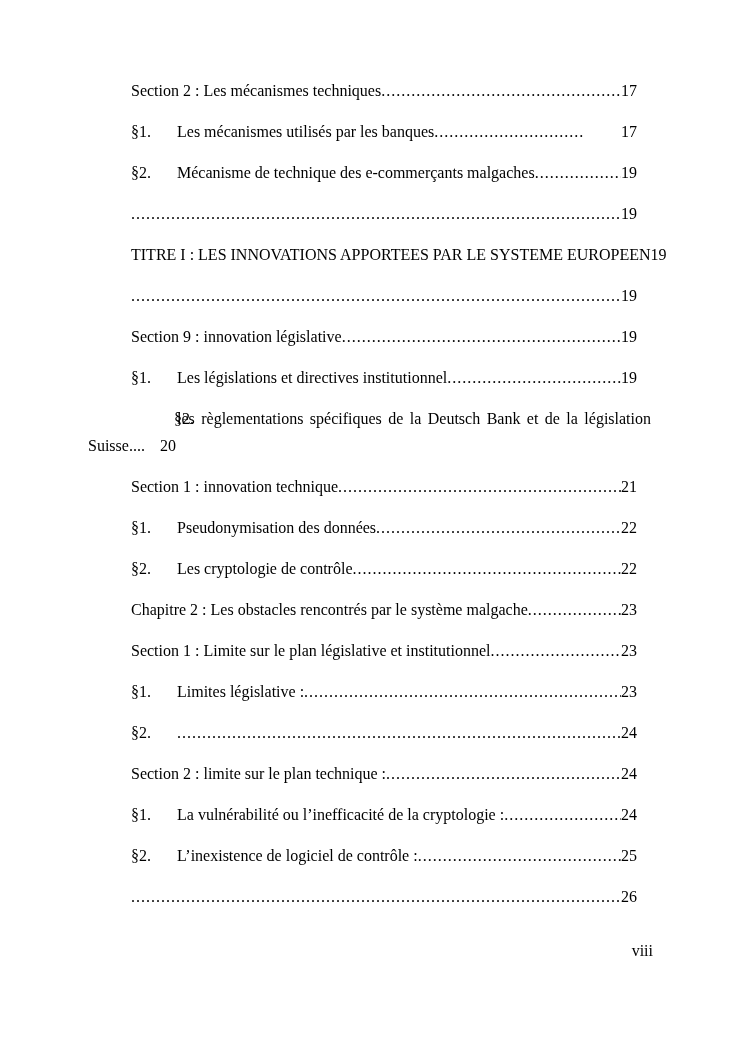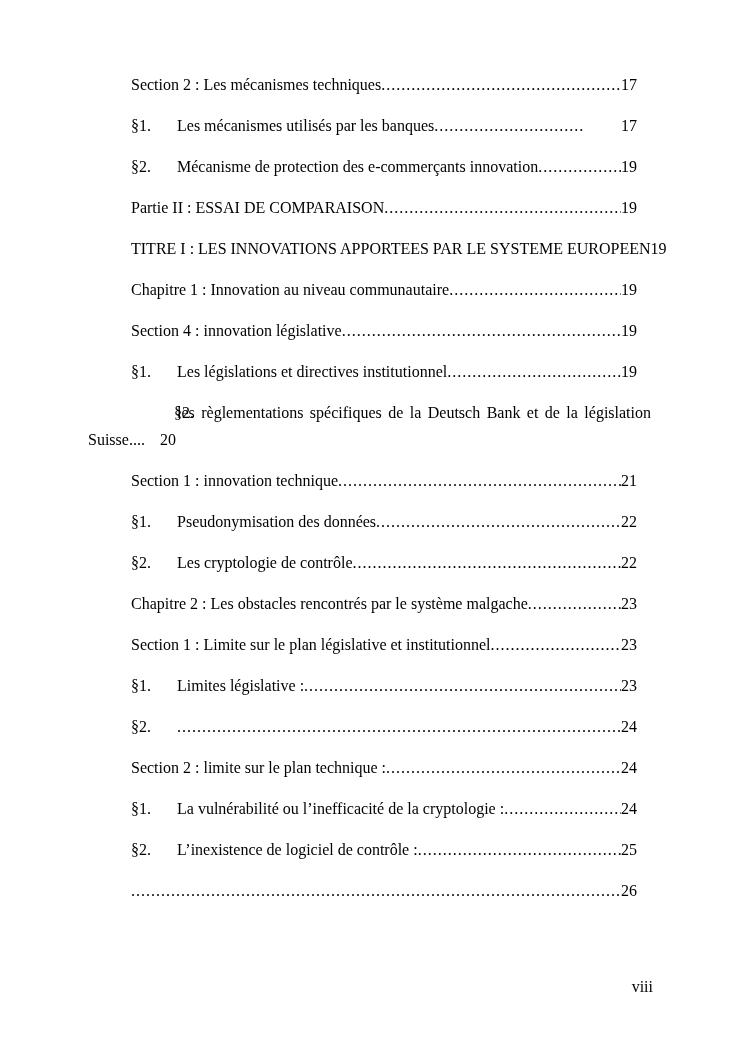--- a/index.html
+++ b/index.html
@@ -13,21 +13,21 @@
     height: 1053px;
     background: #ffffff;
     color: #000000;
     font-family: "Liberation Serif", "DejaVu Serif", serif;
     font-size: 16px;
     overflow: hidden;
   }
   .content {
     position: absolute;
     left: 88px;
-    top: 71px;
+    top: 77px;
     width: 549px;
   }
   
   .toc-line {
     display: flex;
     align-items: baseline;
     line-height: 27px;
     margin-bottom: 14px;
     padding-left: 43px;        
     white-space: nowrap;
@@ -75,21 +75,21 @@
   }
   .wrap-second {
     
   }
   .tab-sp {
     display: inline-block;
     width: 15px;
   }
   .footer {
     position: absolute;
-    top: 977px;
+    top: 941px;
     right: 92px;
     line-height: 20px;
   }
 </style>
 </head>
 <body>
 
 <div class="page">
   <div class="content">
       <div class="toc-line">
@@ -99,41 +99,39 @@
       </div>
       <div class="toc-line">
         <span class="label">§1.</span>
         <span class="title">Les mécanismes utilisés par les banques</span>
         <span class="leader-fixed">..............................</span>
         <span class="spacer"></span>
         <span class="pagenum">17</span>
       </div>
       <div class="toc-line">
         <span class="label">§2.</span>
-        <span class="title">Mécanisme de protection des e-commerçants innovation</span>
-        <span class="leader-fill">.......................................................................................................................................................</span>
-        <span class="pagenum">19</span>
-      </div>
-      <div class="toc-line">
-        <span class="title">Partie II : ESSAI DE COMPARAISON</span>
+        <span class="title">Mécanisme de technique des e-commerçants malgaches</span>
+        <span class="leader-fill">.......................................................................................................................................................</span>
+        <span class="pagenum">19</span>
+      </div>
+      <div class="toc-line">
         <span class="leader-fill">.......................................................................................................................................................</span>
         <span class="pagenum">19</span>
       </div>
       <div class="toc-line">
         <span class="title">TITRE I : LES INNOVATIONS APPORTEES PAR LE SYSTEME EUROPEEN</span>
         <span class="leader-fill">.......................................................................................................................................................</span>
         <span class="pagenum">19</span>
       </div>
       <div class="toc-line">
-        <span class="title">Chapitre 1 : Innovation au niveau communautaire</span>
-        <span class="leader-fill">.......................................................................................................................................................</span>
-        <span class="pagenum">19</span>
-      </div>
-      <div class="toc-line">
-        <span class="title">Section 4 : innovation législative</span>
+        <span class="leader-fill">.......................................................................................................................................................</span>
+        <span class="pagenum">19</span>
+      </div>
+      <div class="toc-line">
+        <span class="title">Section 9 : innovation législative</span>
         <span class="leader-fill">.......................................................................................................................................................</span>
         <span class="pagenum">19</span>
       </div>
       <div class="toc-line">
         <span class="label">§1.</span>
         <span class="title">Les législations et directives institutionnel</span>
         <span class="leader-fill">.......................................................................................................................................................</span>
         <span class="pagenum">19</span>
       </div>
       <div class="toc-wrap">

